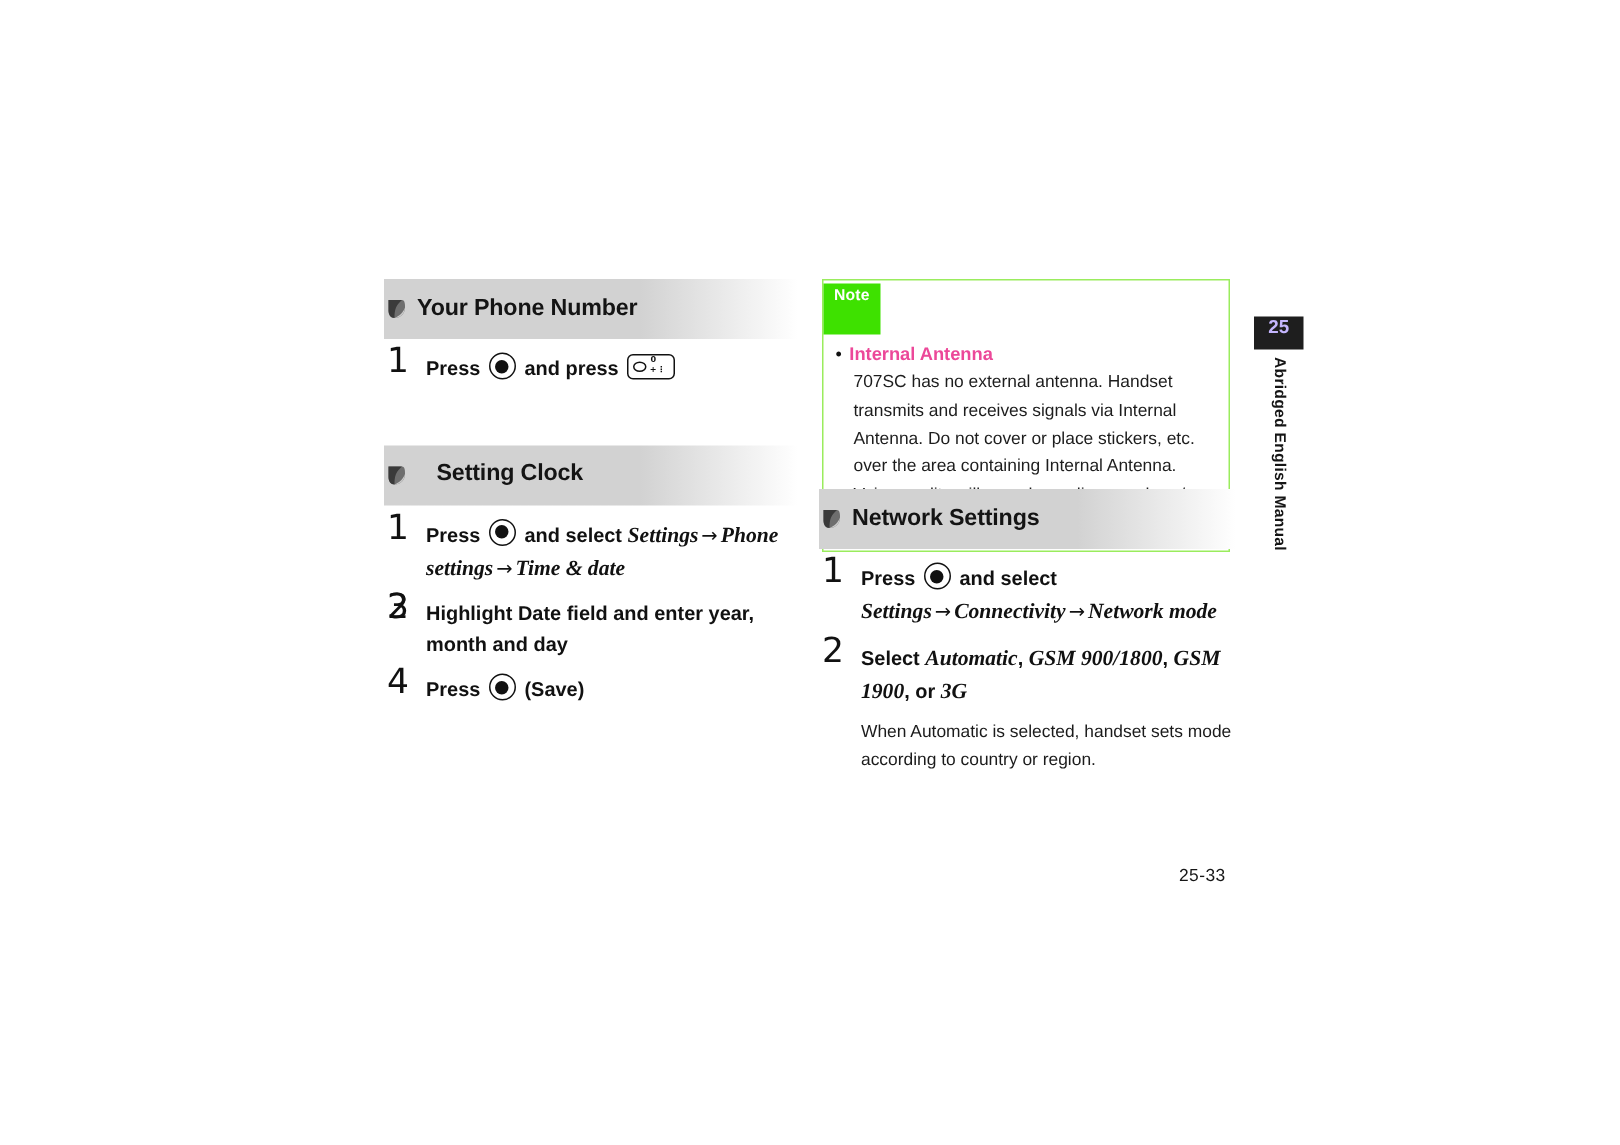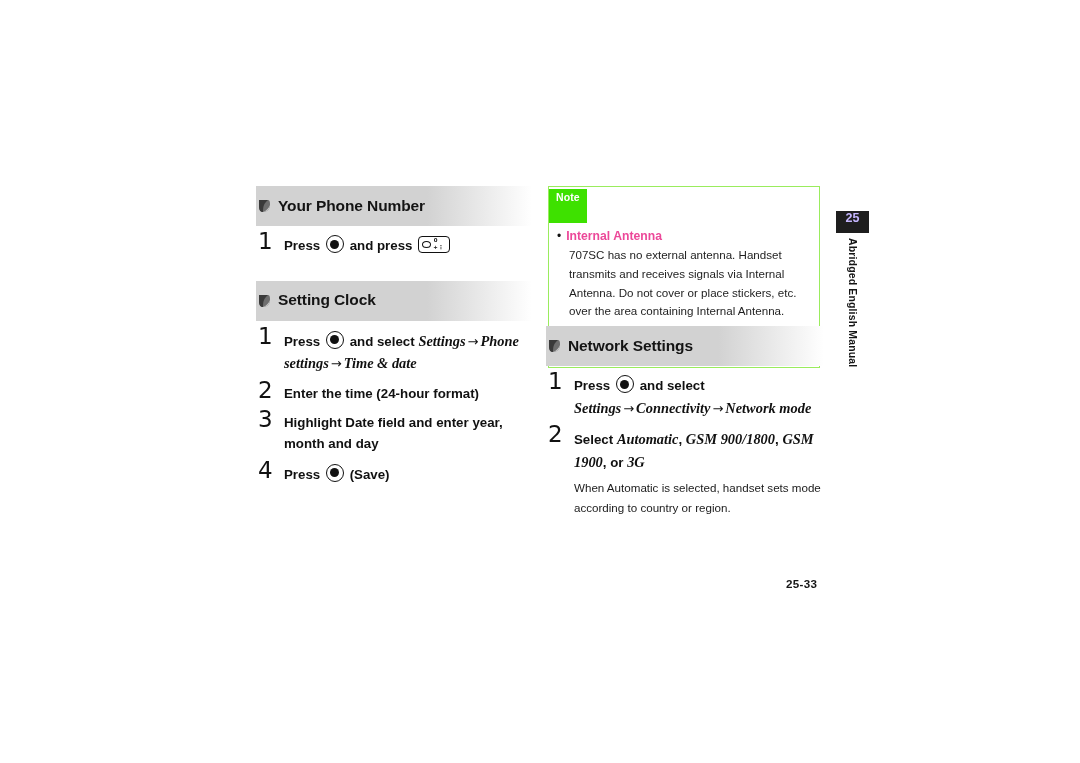--- a/index.html
+++ b/index.html
@@ -231,21 +231,21 @@
     letter-spacing: 0.2px;
     white-space: nowrap;
   }
 
   
   #folio {
     position: absolute;
     left: 786px;
     top: 577px;
     font-size: 11.6px;
-    font-weight: bold;
+    font-weight: normal;
     color: #161616;
     letter-spacing: 0.3px;
   }
 </style>
 </head>
 <body>
 
 <div id="page">
 
   <div class="col" id="col-left">
@@ -264,43 +264,40 @@
     <div class="step">
       <span class="step-num">1</span>
       <div class="step-body">
         <span>Press </span><span class="key-round"></span><span> and press </span><span class="key-zero"><span class="kz-oval"></span><span class="kz-txt">
               <span> 0 </span>
               <span>+ ⋮</span>
             </span></span>
       </div>
     </div>
 
-    <div class="section-head" style="margin-top:24px;">
+    <div class="section-head" style="margin-top:40px;gap:13px;">
       <span class="sec-mark">
         <svg width="13" height="14" viewBox="0 0 13 14">
           <path d="M1,1 L10,1 C12,1 12,4 12,6 C12,10 9,13 5,13 C2.5,13 1,11 1,8 Z" fill="#6e6e6e"></path>
           <path d="M1,1 L10,1 C9,2 7,3.5 6,6 C5,8.5 5,11 5,13 C2.5,13 1,11 1,8 Z" fill="#3a3a3a"></path>
           <path d="M12,6 C12,10 9,13 5,13 C8,12 11,9 12,6 Z" fill="#c9c9c9"></path>
         </svg>
       </span>
       <span class="sec-title">Setting Clock</span>
     </div>
 
     <div class="step">
       <span class="step-num">1</span>
       <div class="step-body">
         <span>Press </span><span class="key-round"></span><span> and select </span><span class="it">Settings</span><span class="arw">→</span><span class="it">Phone settings</span><span class="arw">→</span><span class="it">Time &amp; date</span>
       </div>
     </div>
 
     <div class="step">
       <span class="step-num">2</span>
-      <div class="step-body">
-        <span>Enter the time (24-hour format)</span>
-      </div>
     </div>
 
     <div class="step">
       <span class="step-num">3</span>
       <div class="step-body">
         <span>Highlight Date field and enter year, month and day</span>
       </div>
     </div>
 
     <div class="step">

